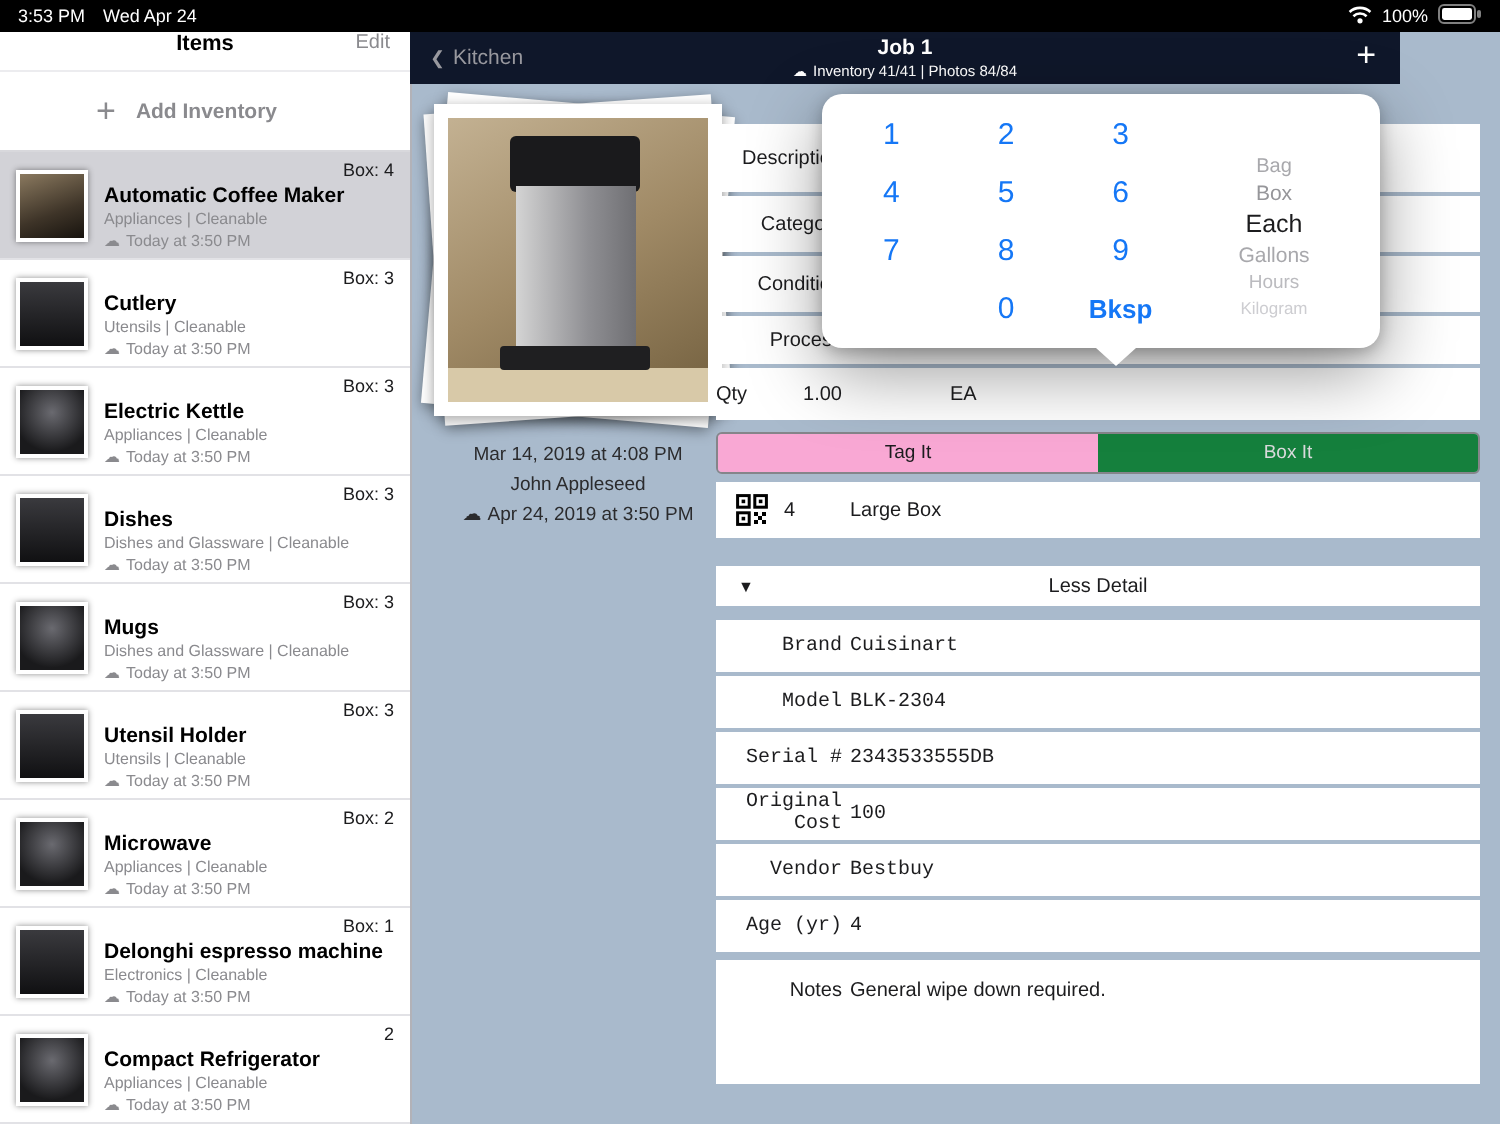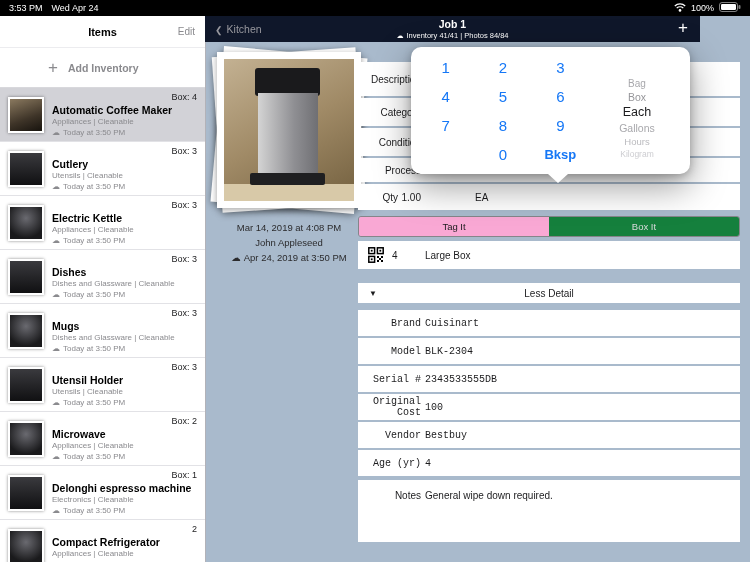--- a/index.html
+++ b/index.html
@@ -9,21 +9,21 @@
   
   .statusbar { position:absolute; top:0; left:0; width:750px; height:16px; background:#000;
     color:#fff; font-size:9px; display:flex; align-items:center; justify-content:space-between;
     padding:0 9px; z-index:50; }
   .sb-left span { margin-right:9px; }
   .sb-right { display:flex; align-items:center; gap:5px; }
 
   
   .sidebar { position:absolute; top:16px; left:0; width:205px; height:546px; background:#fff;
     z-index:30; box-shadow:1px 0 0 #b2b2b8; overflow:hidden; }
-  .sb-header { height:32px; position:relative; display:flex; align-items:center; justify-content:center;
+  .sb-header { height:20px; position:relative; display:flex; justify-content:center;
     border-bottom:1px solid #ececef; }
   .sb-title { font-size:11px; font-weight:700; color:#000; }
   .sb-edit { position:absolute; right:10px; font-size:10px; color:#8a8a8e; }
   .add-row { height:40px; display:flex; align-items:center; border-bottom:1px solid #d8d8dc;
     padding-left:48px; color:#8a8a8e; }
   .add-plus { font-size:17px; font-weight:300; margin-right:10px; }
   .add-label { font-size:10.5px; font-weight:600; }
   .s-item { height:54px; position:relative; border-bottom:1px solid #e2e2e6; }
   .s-item.sel { background:#d2d2d7; }
   .thumb { position:absolute; left:8px; top:9px; width:36px; height:36px; border:2px solid #fff;
@@ -68,21 +68,21 @@
   .m-base { position:absolute; left:20%; top:80%; width:58%; height:9%; background:#1f1f21; border-radius:2px; }
   .photo-cap { position:absolute; left:0; top:178px; width:168px; text-align:center; color:#2b2b2d; }
   .cap-line { font-size:9.5px; line-height:15px; }
 
   
   .panel { position:absolute; left:153px; top:20px; width:382px; }
   .frow { background:#fff; margin-bottom:2px; display:flex; align-items:center; }
   .r0 { height:34px; } .r1 { height:28px; } .r2 { height:28px; } .r3 { height:24px; }
   .flabel { width:63px; flex-shrink:0; text-align:right; font-size:10px; color:#1c1c1e; }
   .qrow { height:26px; background:#fff; display:flex; align-items:center; }
-  .q-label { width:40px; text-align:right; font-size:10px; color:#1c1c1e; }
+  .q-label { width:40px; text-align:left; font-size:10px; color:#1c1c1e; }
   .q-value { width:23px; text-align:right; font-size:10px; color:#1c1c1e; }
   .q-unit { margin-left:54px; font-size:10px; color:#1c1c1e; }
   .seg { height:21px; display:flex; margin-top:6px; border:1px solid #85858a; border-radius:3px; overflow:hidden; }
   .seg-btn { flex:1; display:flex; align-items:center; justify-content:center; font-size:9.5px; }
   .seg-left { background:#f9a8d4; color:#1c1c1e; }
   .seg-right { background:#15803d; color:#dadadc; }
   .brow { height:28px; background:#fff; margin-top:4px; position:relative; display:flex; align-items:center; }
   .qr { margin-left:10px; width:16px; height:16px; }
   .b-num { margin-left:8px; font-size:10px; color:#1c1c1e; }
   .b-type { position:absolute; left:67px; font-size:10px; color:#1c1c1e; }

